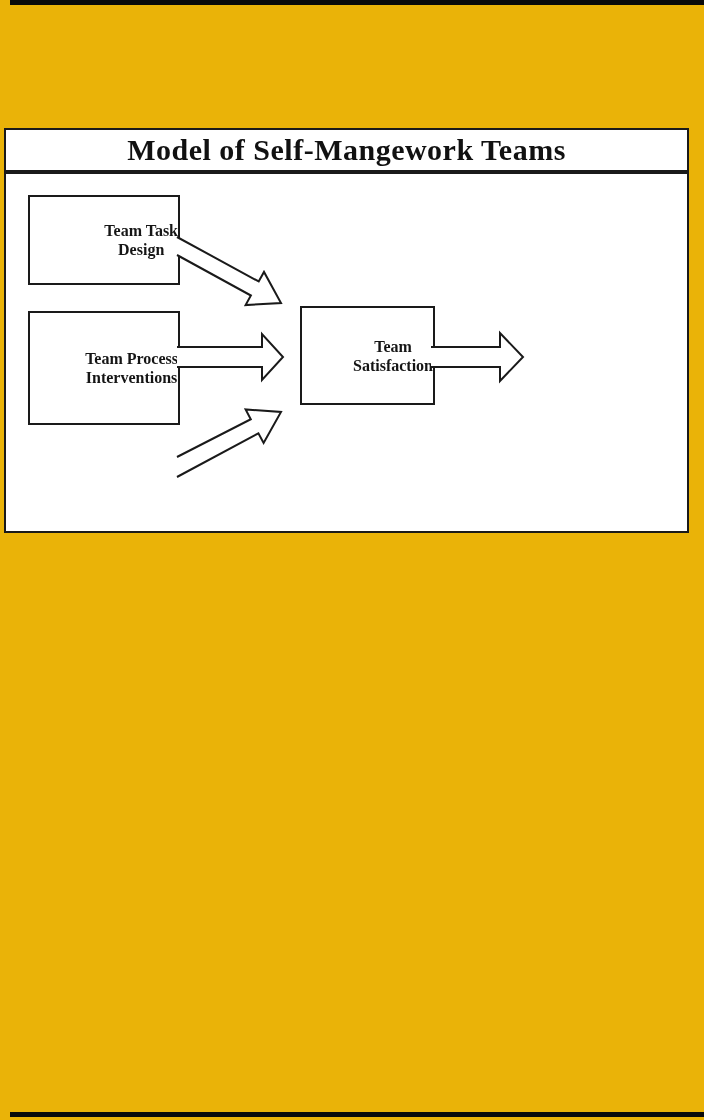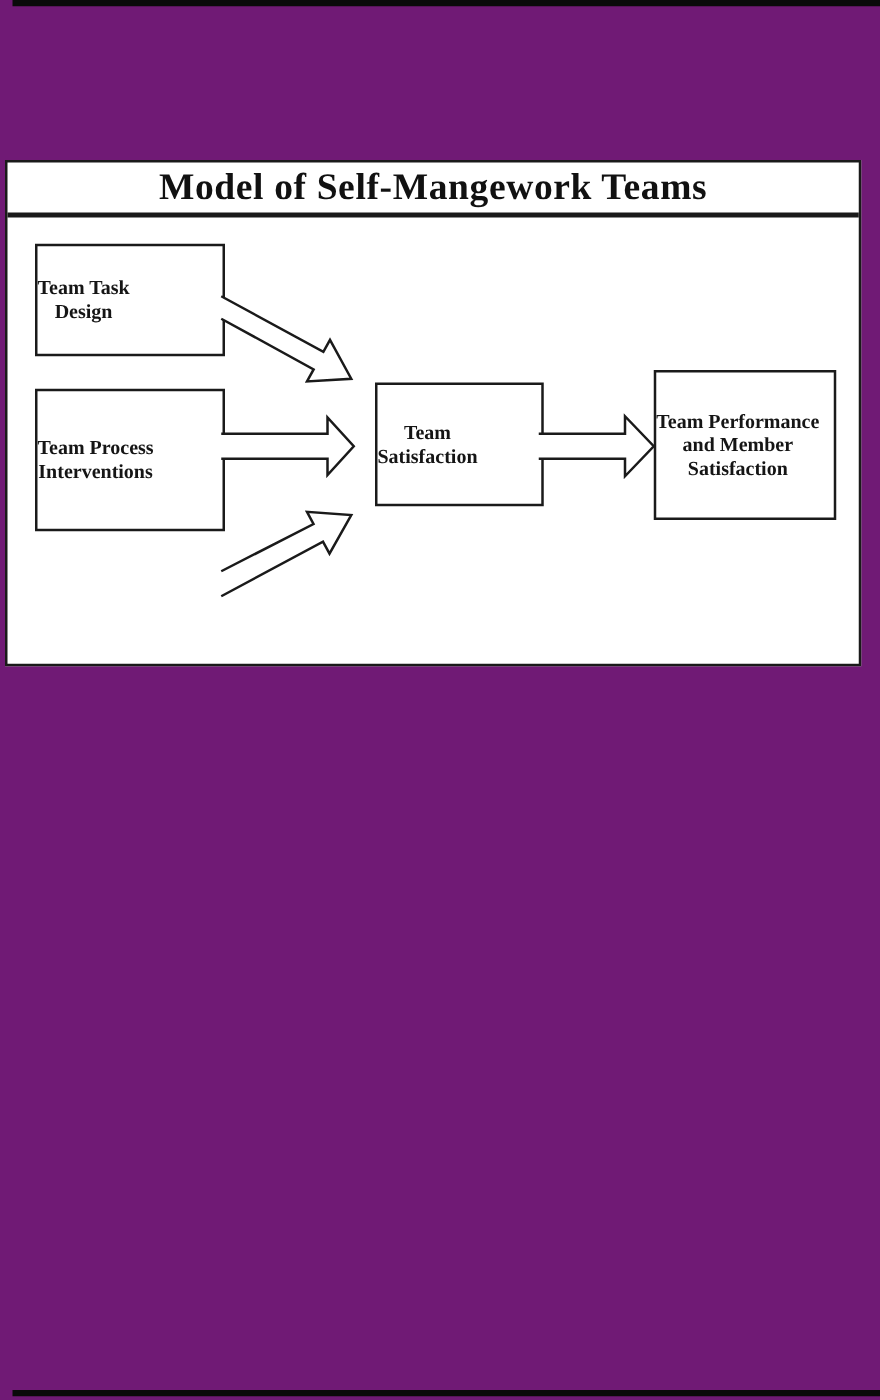--- a/index.html
+++ b/index.html
@@ -1,19 +1,19 @@
 <!DOCTYPE html>
 <html><head>
 <meta charset="utf-8">
 <style>
   html,body{margin:0;padding:0;background:#ffffff;}
   .page{
     position:relative;
     width:704px;height:1120px;
-    background:#701a75;
+    background:#eab308;
     font-family:"Liberation Serif","DejaVu Serif",serif;
     overflow:hidden;
   }
   .rule{position:absolute;left:10px;width:694px;height:5px;background:#0a0a0a;}
   .rule.top{top:0;}
   .rule.bottom{top:1112px;}
   .outer-box{
     position:absolute;left:4px;top:128px;width:685px;height:405px;
     border:2px solid #1a1a1a;box-sizing:border-box;background:#ffffff;
   }
@@ -22,21 +22,21 @@
     box-sizing:border-box;border-bottom:4px solid #1a1a1a;
     display:flex;align-items:center;justify-content:center;
   }
   .diagram-title{
     font-weight:bold;font-size:30px;color:#111111;letter-spacing:0.5px;
     white-space:nowrap;
   }
   .node{
     position:absolute;box-sizing:border-box;
     border:2px solid #1a1a1a;background:#ffffff;
-    display:flex;align-items:center;justify-content:flex-start;
+    display:flex;align-items:center;justify-content:flex-end;
     text-align:center;
   }
   .node .label{
     font-weight:bold;font-size:16px;line-height:19px;color:#151515;
     white-space:pre-line;
   }
   .b-task{left:28px;top:195px;width:152px;height:90px;}
   .b-process{left:28px;top:311px;width:152px;height:114px;}
   .b-org{left:28px;top:425px;width:153px;height:93px;}
   .b-func{left:300px;top:306px;width:135px;height:99px;}
@@ -69,25 +69,20 @@
     <span class="label">Team Process
 Interventions</span>
   </div>
 
 
   <div class="node b-func">
     <span class="label">Team
 Satisfaction</span>
   </div>
 
-  <div class="node b-perf">
-    <span class="label">Team Performance
-and Member
-Satisfaction</span>
-  </div>
 
   <svg class="arrow-layer" viewBox="0 0 704 1120">
     <path d="M177,237 L258.7,281.5 L264,271.9 L281,303 L245.6,305.1 L250.9,295.5 L177,255"></path>
     <path d="M177,347 L262,347 L262,334 L283,357 L262,380 L262,367 L177,367"></path>
     <path d="M177,457 L250.8,419.2 L245.6,409.5 L281,412 L263.6,442.9 L258.4,433.3 L177,477"></path>
     <path d="M431,347 L500,347 L500,333 L523,357 L500,381 L500,367 L431,367"></path>
   </svg>
 
   <div class="rule bottom"></div>
 

